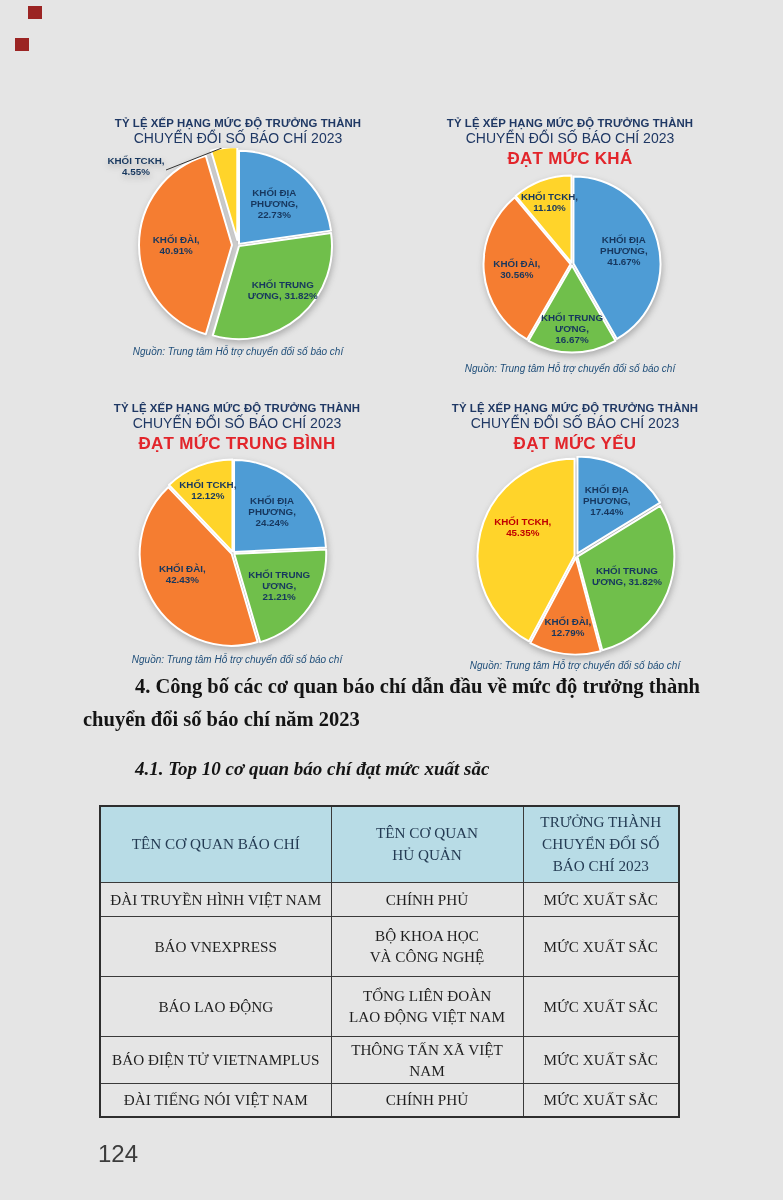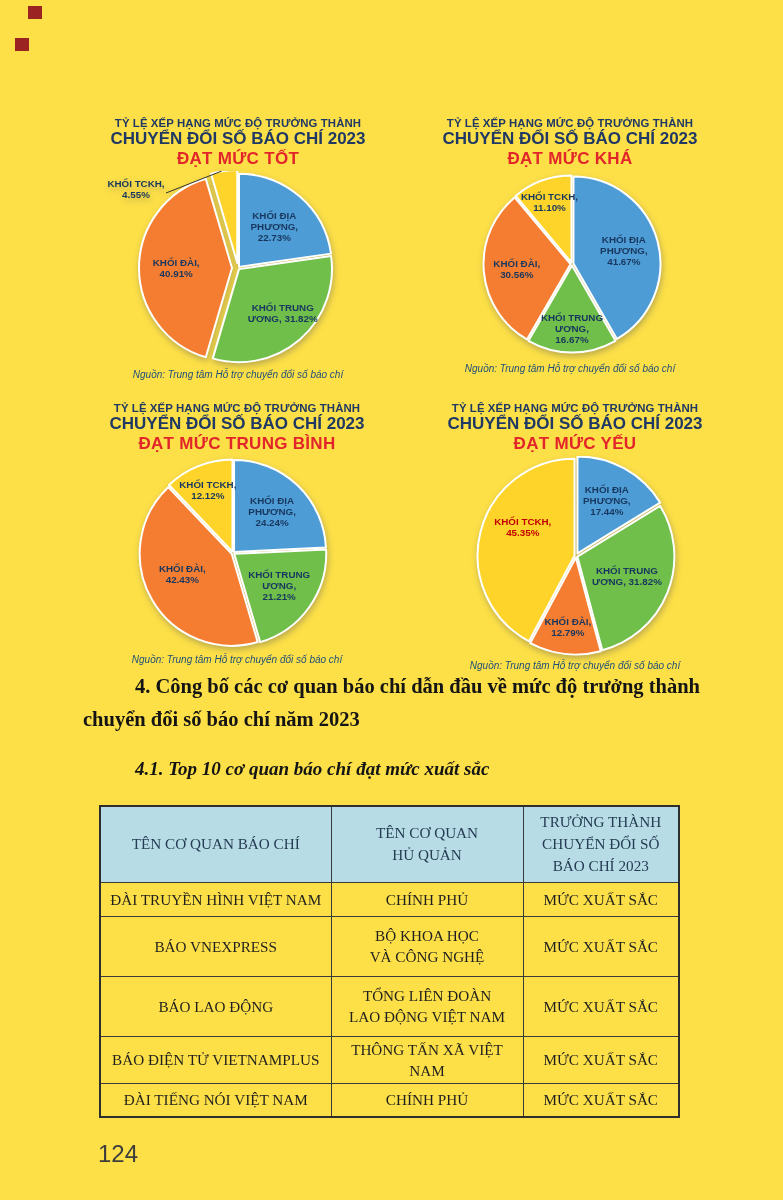--- a/index.html
+++ b/index.html
@@ -1,31 +1,31 @@
 <!DOCTYPE html>
 <html lang="vi"><head>
 <meta charset="utf-8">
 <style>
   html,body{margin:0;padding:0;background:#ffffff;}
-  .page{position:relative;width:783px;height:1200px;background:#fde047;overflow:hidden;
+  .page{position:relative;width:783px;height:1200px;background:#e5e5e5;overflow:hidden;
         font-family:"Liberation Sans","DejaVu Sans",sans-serif;}
 
   .red-mark{position:absolute;width:14px;height:13px;}
   .mark1{left:28px;top:6px;}
   .mark2{left:15px;top:38px;}
 
   
   .chart{position:absolute;text-align:center;}
   .chart1{left:92px;top:116px;width:292px;}
   .chart2{left:424px;top:116px;width:292px;}
   .chart3{left:88px;top:401px;width:298px;}
   .chart4{left:426px;top:401px;width:298px;}
 
   .c-t1{font-size:11.4px;font-weight:bold;color:#1F3864;line-height:14px;letter-spacing:.1px;}
-  .c-t2{font-size:17px;font-weight:bold;color:#1F3864;line-height:17px;}
+  .c-t2{font-size:14px;font-weight:normal;color:#1F3864;line-height:17px;}
   .c-lvl{font-size:17px;font-weight:bold;color:#E2252B;line-height:22px;margin-top:1px;letter-spacing:.3px;}
   .pie-svg{display:block;margin:1px auto 0 auto;filter:drop-shadow(1px 3px 3px rgba(90,90,90,.40));}
   .c-src{font-size:10px;font-style:italic;color:#1F4E79;margin-top:2px;}
 
   
   .heading{position:absolute;left:83px;top:670px;width:632px;
            font-family:"Liberation Serif","DejaVu Serif",serif;
            font-size:20.5px;font-weight:bold;color:#141414;line-height:33px;text-indent:52px;}
   .subheading{position:absolute;left:135px;top:758px;width:560px;
            font-family:"Liberation Serif","DejaVu Serif",serif;
@@ -52,21 +52,20 @@
 <body>
 
 <div class="page">
 
   <div class="red-mark mark1" style="background: rgb(155, 36, 35);"></div>
   <div class="red-mark mark2" style="background: rgb(155, 36, 35);"></div>
 
   <div class="chart chart1">
     <div class="c-t1">TỶ LỆ XẾP HẠNG MỨC ĐỘ TRƯỞNG THÀNH</div>
     <div class="c-t2">CHUYỂN ĐỔI SỐ BÁO CHÍ 2023</div>
-    <div class="c-lvl">ĐẠT MỨC TỐT</div>
     <svg class="pie-svg" width="292" height="196" viewBox="0 0 292 196">
         <path d="M146.98230728731718,95.86638966426572 L146.98230728731718,2.866389664265725 A93,93 0 0 1 239.0360793056244,82.63373848615653 Z" fill="#4E9CD5" stroke="#ffffff" stroke-width="2" stroke-linejoin="round"></path>
         <text text-anchor="middle" font-size="9.8" font-weight="bold" fill="#17375E"><tspan x="182.30607733924268" y="47.60176199126114">KHỐI ĐỊA</tspan><tspan x="182.30607733924268" y="58.60176199126114">PHƯƠNG,</tspan><tspan x="182.30607733924268" y="69.60176199126114">22.73%</tspan></text>
         <path d="M146.98230728731718,98.13361033573428 L239.0360793056244,84.90095915762508 A93,93 0 0 1 120.78627600242575,187.36795319161567 Z" fill="#70BF4B" stroke="#ffffff" stroke-width="2" stroke-linejoin="round"></path>
         <text text-anchor="middle" font-size="9.8" font-weight="bold" fill="#17375E"><tspan x="190.74219941178927" y="139.70959164135985">KHỐI TRUNG</tspan><tspan x="190.74219941178927" y="150.70959164135985">ƯƠNG, 31.82%</tspan></text>
         <path d="M140.00000007400723,97.00094238355383 L113.8039687891158,186.23528523943523 A93,93 0 0 1 113.77593908954358,7.774832833248269 Z" fill="#F57D31" stroke="#ffffff" stroke-width="2" stroke-linejoin="round"></path>
         <text text-anchor="middle" font-size="9.8" font-weight="bold" fill="#17375E"><tspan x="84.20000076227447" y="95.00970655060453">KHỐI ĐÀI,</tspan><tspan x="84.20000076227447" y="106.00970655060453">40.91%</tspan></text>
         <path d="M145.28778982033904,92.05098427361689 L119.0637288358754,2.824874723311325 A93,93 0 0 1 145.28778982033919,-0.9490157263831094 Z" fill="#FFD42A" stroke="#ffffff" stroke-width="2" stroke-linejoin="round"></path>
         <line x1="74" y1="22" x2="129.75579640678092" y2="0.019685472337855003" stroke="#333" stroke-width="1"></line>
         <text text-anchor="middle" font-size="9.8" font-weight="bold" fill="#17375E"><tspan x="44" y="16">KHỐI TCKH,</tspan><tspan x="44" y="27">4.55%</tspan></text>

